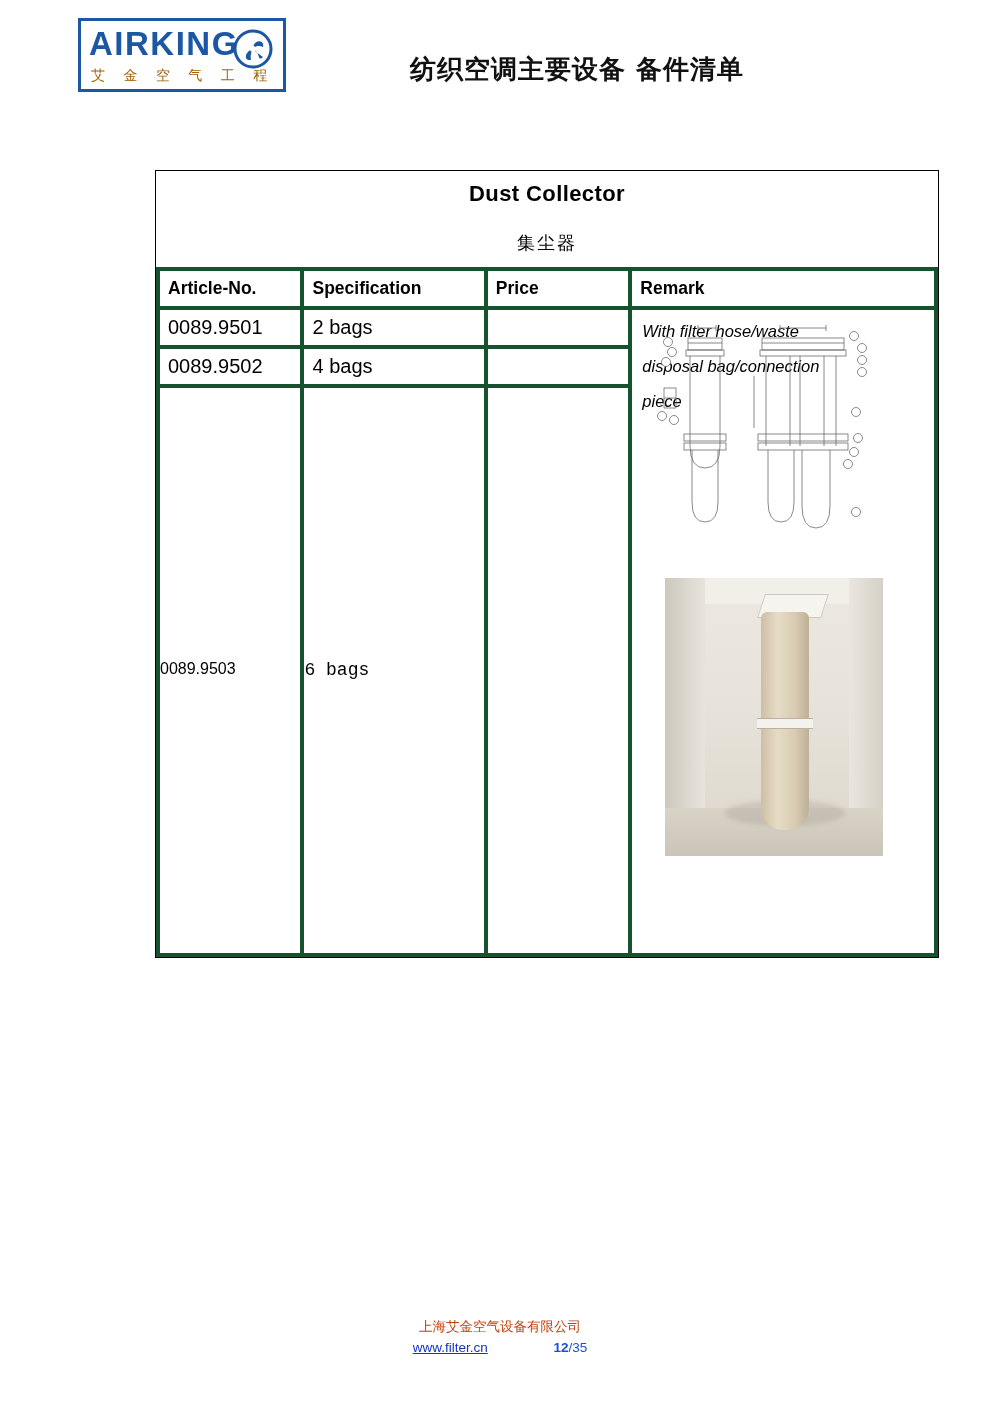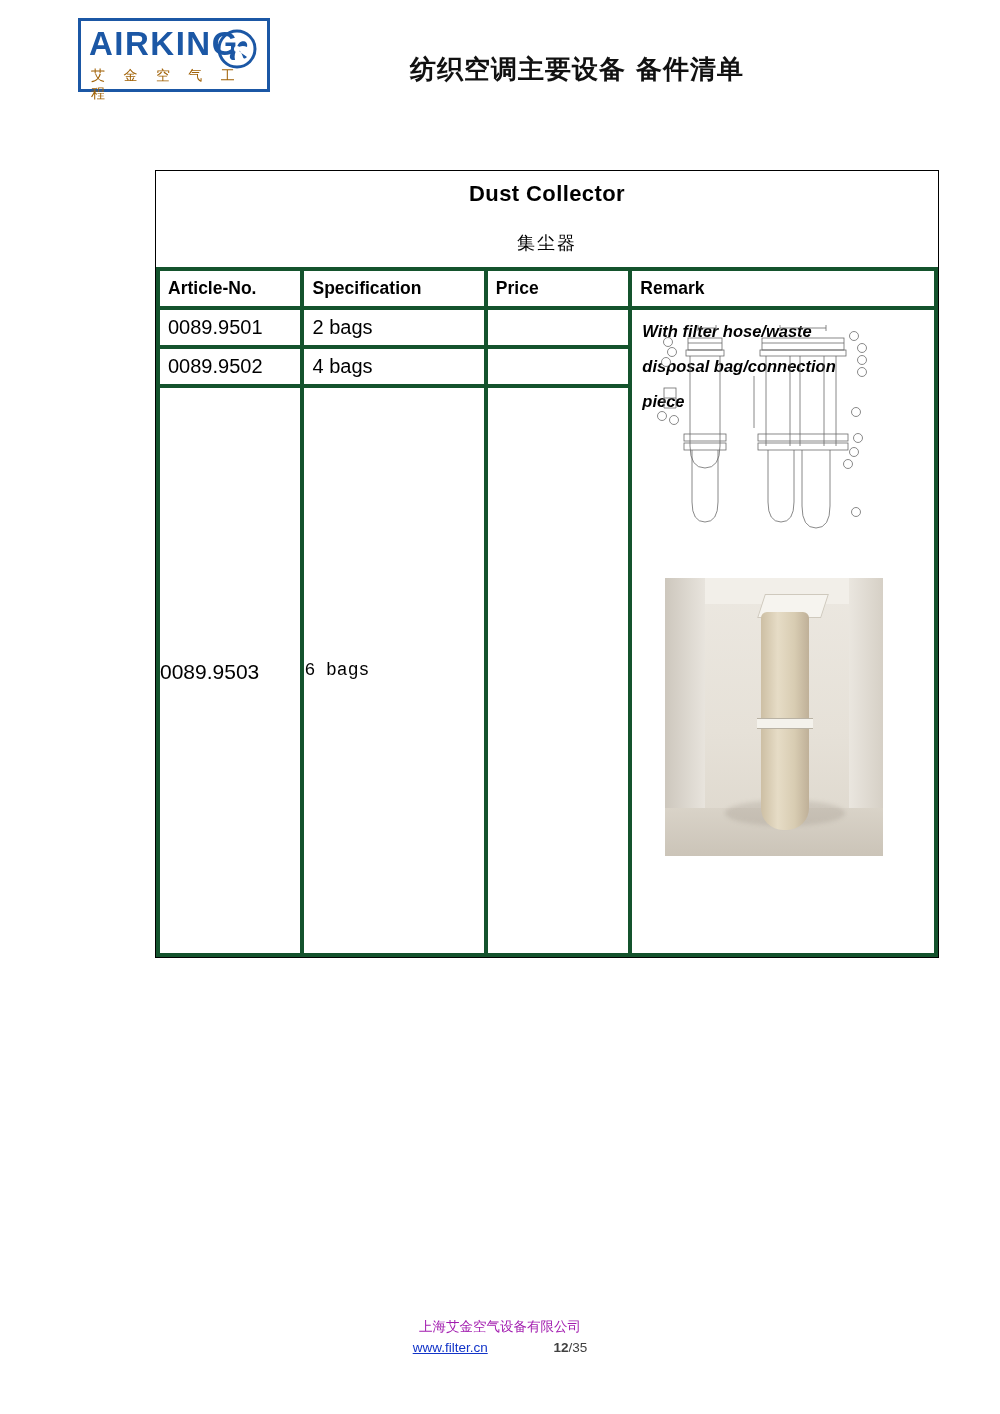--- a/index.html
+++ b/index.html
@@ -17,21 +17,21 @@
     background: #ffffff;
     margin: 0 auto;
     overflow: hidden;
   }
 
   
   .logo-box {
     position: absolute;
     left: 78px;
     top: 18px;
-    width: 192px;
+    width: 208px;
     height: 74px;
     border: 3px solid #1b57a5;
     box-sizing: border-box;
     background: #ffffff;
     padding-left: 20px;
   }
   .logo-word {
     position: absolute;
     left: 8px;
     top: 4px;
@@ -121,39 +121,38 @@
     font-size: 16.5px;
     font-style: italic;
     font-family: "Liberation Sans", sans-serif;
     line-height: 35px;
     padding: 4px 0 0 10px;
   }
   .big-row td {
     height: 565px;
   }
   .art-big {
-    font-size: 21px;
+    font-size: 16px;
     font-family: "Liberation Sans", sans-serif;
     padding-left: 8px;
     position: relative;
   }
   .art-big span, .spec-big span {
     position: absolute;
     top: 272px;
   }
   .spec-big {
     font-size: 18px;
     font-family: Liberation Mono, monospace;
     padding-left: 8px;
     position: relative;
   }
 
   .media-cell {
     position: relative;
-    font-weight: bold;
   }
   .drawing {
     position: absolute;
     left: 18px;
     top: 6px;
     width: 250px;
     height: 256px;
   }
   .photo {
     position: absolute;
@@ -231,37 +230,37 @@
   
   .footer {
     position: absolute;
     left: 0;
     top: 1318px;
     width: 100%;
     text-align: center;
   }
   .footer .company {
     font-size: 13.5px;
-    color: #a21caf;
+    color: #c2410c;
     font-family: "DejaVu Sans", sans-serif;
   }
   .footer .linkline {
     margin-top: 4px;
     font-size: 13.5px;
   }
   .footer .site {
     color: #1234c8;
     text-decoration: underline;
     font-family: "Liberation Sans", sans-serif;
   }
   .footer .pageno {
     display: inline-block;
     margin-left: 62px;
     font-size: 13.5px;
-    color: #404040;
+    color: #1d4ed8;
     font-family: "Liberation Sans", sans-serif;
   }
   .footer .pageno b { font-weight: bold; }
 </style>
 </head>
 <body>
 
 <div class="page">
 
   <div class="logo-box">

